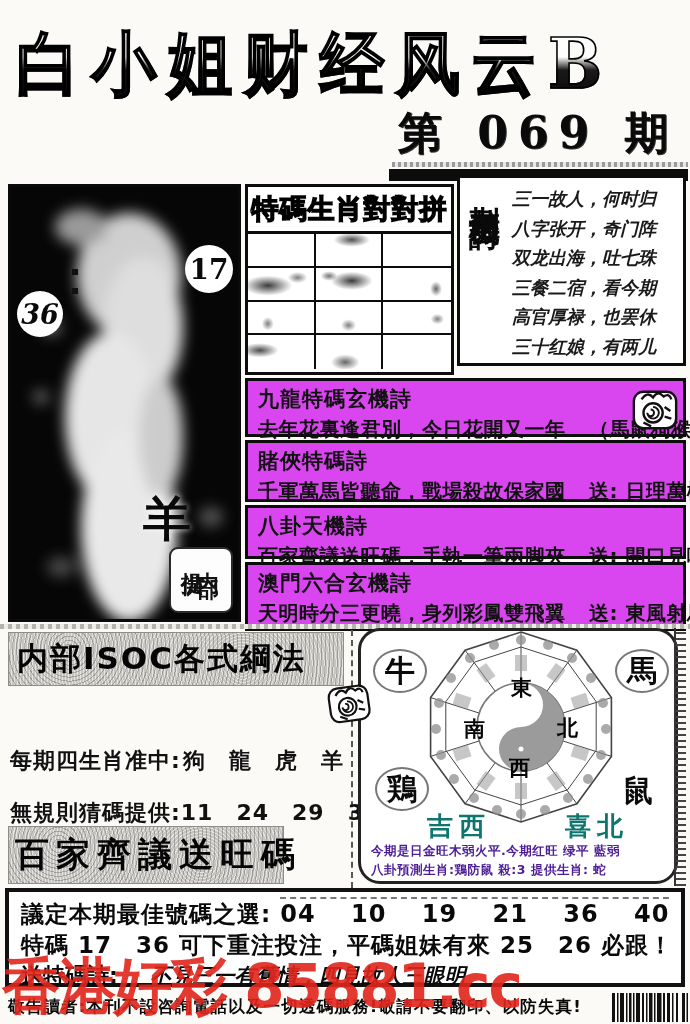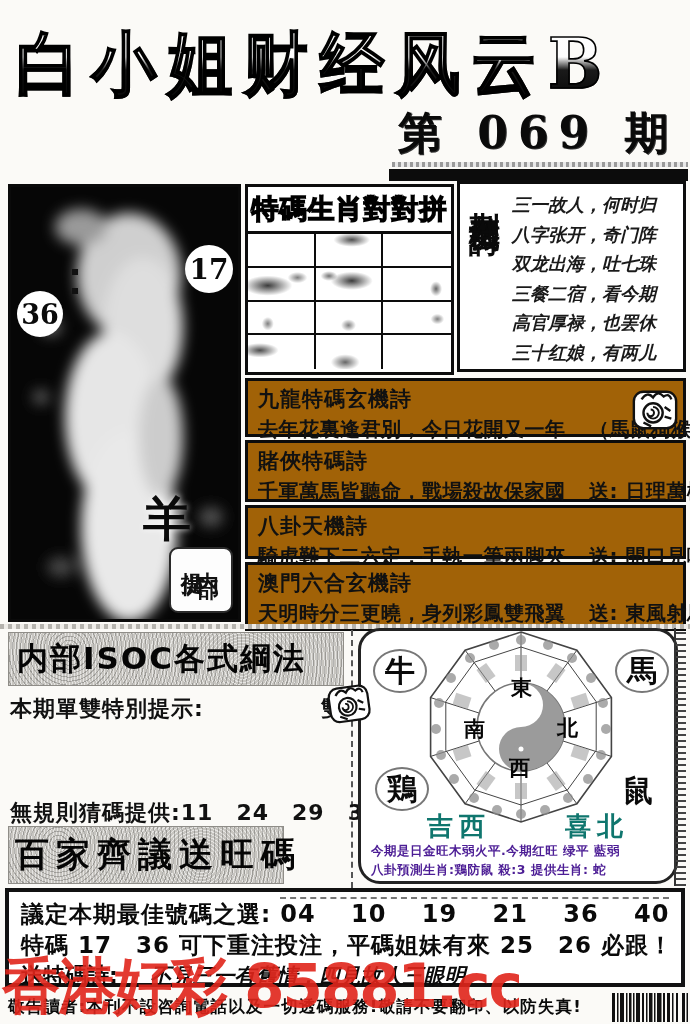--- a/index.html
+++ b/index.html
@@ -34,21 +34,21 @@
   .photo{
     position:absolute;left:8px;top:184px;width:233px;height:438px;
     background:#050505;border:3px solid #0a0a0a;
   }
   .photo svg{position:absolute;left:0;top:0;}
   .ball{
     position:absolute;background:#fff;border-radius:50%;
     display:flex;align-items:center;justify-content:center;
     font-family:"DejaVu Serif","Liberation Serif",serif;font-weight:700;color:#0a0a0a;
   }
-  .ball-left{left:6px;top:104px;width:46px;height:46px;font-size:27px;}
+  .ball-left{left:6px;top:104px;width:46px;height:46px;font-size:27px;font-style:italic;}
   .ball-right{left:174px;top:58px;width:48px;height:48px;font-size:28px;}
   .photo-zodiac{
     position:absolute;left:132px;top:300px;
     font-family:"DejaVu Serif","Liberation Serif",serif;
     font-size:48px;font-weight:900;color:#0a0a0a;
     text-shadow:0 0 6px rgba(255,255,255,.9);
   }
   .stamp{
     position:absolute;left:158px;top:360px;width:64px;height:66px;
     background:#fdfdfd;border:2px solid #2a2a2a;border-radius:9px;
@@ -77,36 +77,36 @@
   .cell.n2{background:radial-gradient(ellipse 34px 14px at 30% 55%,rgba(10,10,10,.8),transparent 72%),radial-gradient(ellipse 14px 8px at 75% 30%,rgba(0,0,0,.5),transparent 70%);}
   .cell.n3{background:radial-gradient(ellipse 30px 13px at 55% 40%,rgba(10,10,10,.8),transparent 70%),radial-gradient(ellipse 12px 7px at 20% 25%,rgba(0,0,0,.55),transparent 70%);}
   .cell.n4{background:radial-gradient(ellipse 8px 10px at 78% 65%,rgba(0,0,0,.6),transparent 75%);}
   .cell.n5{background:radial-gradient(ellipse 8px 9px at 30% 70%,rgba(0,0,0,.5),transparent 75%);}
   .cell.n6{background:radial-gradient(ellipse 10px 8px at 50% 75%,rgba(0,0,0,.5),transparent 75%);}
   .cell.n7{background:radial-gradient(ellipse 9px 7px at 80% 55%,rgba(0,0,0,.5),transparent 75%);}
   .cell.n8{background:radial-gradient(ellipse 26px 10px at 18% 45%,rgba(0,0,0,.7),transparent 72%);}
   .cell.n9{background:radial-gradient(ellipse 20px 11px at 45% 80%,rgba(0,0,0,.6),transparent 72%);}
 
   
-  .poem-box{position:absolute;left:457px;top:181px;width:229px;height:191px;border:3px solid #0c0c0c;background:#fff;}
+  .poem-box{position:absolute;left:457px;top:175px;width:229px;height:191px;border:3px solid #0c0c0c;background:#fff;}
   .poem-title{
     position:absolute;left:4px;top:3px;height:184px;
     writing-mode:vertical-rl;text-orientation:upright;
     font-family:"DejaVu Serif","Liberation Serif",serif;
     font-size:31px;font-weight:900;letter-spacing:3px;color:#0a0a0a;
   }
   .poem-lines{position:absolute;left:52px;top:6px;width:172px;}
   .poem-lines div{
     font-family:"DejaVu Serif","Liberation Serif",serif;font-style:italic;
     font-size:18px;font-weight:600;color:#1a1a1a;
     height:29.5px;line-height:29.5px;white-space:nowrap;
   }
 
   
-  .srow{position:absolute;left:245px;width:441px;border:3px solid #0c0c0c;background:#a16207;}
+  .srow{position:absolute;left:245px;width:441px;border:3px solid #0c0c0c;background:#d946ef;}
   .srow .stitle{font-size:21px;font-weight:800;margin:4px 0 0 10px;letter-spacing:1px;}
   .srow .sline{font-size:20px;font-weight:700;margin:3px 0 0 10px;letter-spacing:.5px;white-space:nowrap;
     font-family:"DejaVu Serif","Liberation Serif",serif;}
   .srow .gift{margin-left:16px;font-family:"DejaVu Sans","Liberation Sans",sans-serif;}
   .s0{top:378px;height:59px;} .s1{top:440px;height:62px;} .s2{top:505px;height:54px;} .s3{top:562px;height:69px;}
   .mascot{position:absolute;}
 
   
   .mid-divider{position:absolute;left:0;top:624px;width:690px;height:5px;
     background:repeating-linear-gradient(90deg,#b5b3ae 0 4px,#eeece8 4px 8px);}
@@ -263,42 +263,42 @@
     <div class="stitle" data-interactable="false">賭俠特碼詩</div>
     <div class="sline" data-interactable="false">
       <span data-interactable="false">千軍萬馬皆聽命，戰場殺故保家國</span>
       <span class="gift" data-interactable="false">送: 日理萬機</span>
     </div>
   </div>
 
   <div class="srow s2" data-interactable="false">
     <div class="stitle" data-interactable="false">八卦天機詩</div>
     <div class="sline" data-interactable="false">
-      <span data-interactable="false">騎虎難下二六定，手執一筆兩脚夾</span>
+      <span data-interactable="false">百家齊議送旺碼，手執一筆兩脚夾</span>
       <span class="gift" data-interactable="false">送: 開口見喉嚨</span>
     </div>
   </div>
 
   <div class="srow s3" data-interactable="false">
     <div class="stitle" data-interactable="false">澳門六合玄機詩</div>
     <div class="sline" data-interactable="false">
       <span data-interactable="false">天明時分三更曉，身列彩鳳雙飛翼</span>
       <span class="gift" data-interactable="false">送: 東風射馬耳</span>
     </div>
   </div>
 
   <div class="mid-divider" data-interactable="false"></div>
   <div class="vdash" data-interactable="false"></div>
 
   <div class="gray-banner isoc-header" data-interactable="false">
     <span data-interactable="false">内部ISOC各式綱法</span>
   </div>
-  <div class="isoc-row ir0" data-interactable="false">
-    <span data-interactable="false">本期單雙特別提示:</span>
-    <span class="val" data-interactable="false">雙</span>
+  <div class="isoc-row ir1" data-interactable="false">
+    <span data-interactable="false">每期四生肖准中:</span>
+    <span class="val" data-interactable="false">狗　龍　虎　羊</span>
   </div>
   <div class="isoc-row ir2" data-interactable="false">
     <span data-interactable="false">無規則猜碼提供:</span>
     <span class="val" data-interactable="false">11　24　29　37</span>
   </div>
   <div class="gray-banner baijia-header" data-interactable="false">
     <span data-interactable="false">百家齊議送旺碼</span>
   </div>
   <svg class="mascot" style="left:326px;top:680px;transform:rotate(-8deg);z-index:5;" width="46" height="46" viewBox="0 0 52 52" data-interactable="false">
     <rect x="4" y="8" width="44" height="38" rx="10" fill="#fff" stroke="#111" stroke-width="2.5"></rect>

